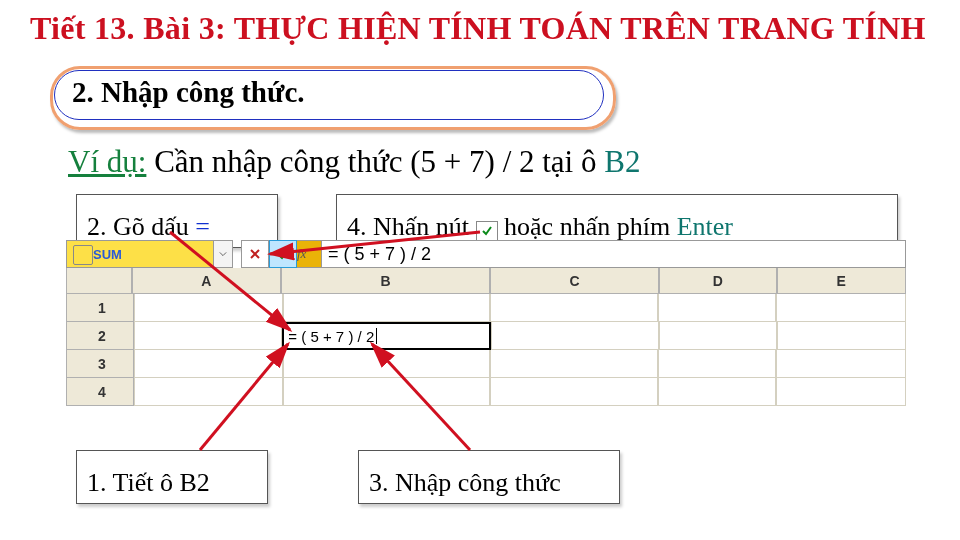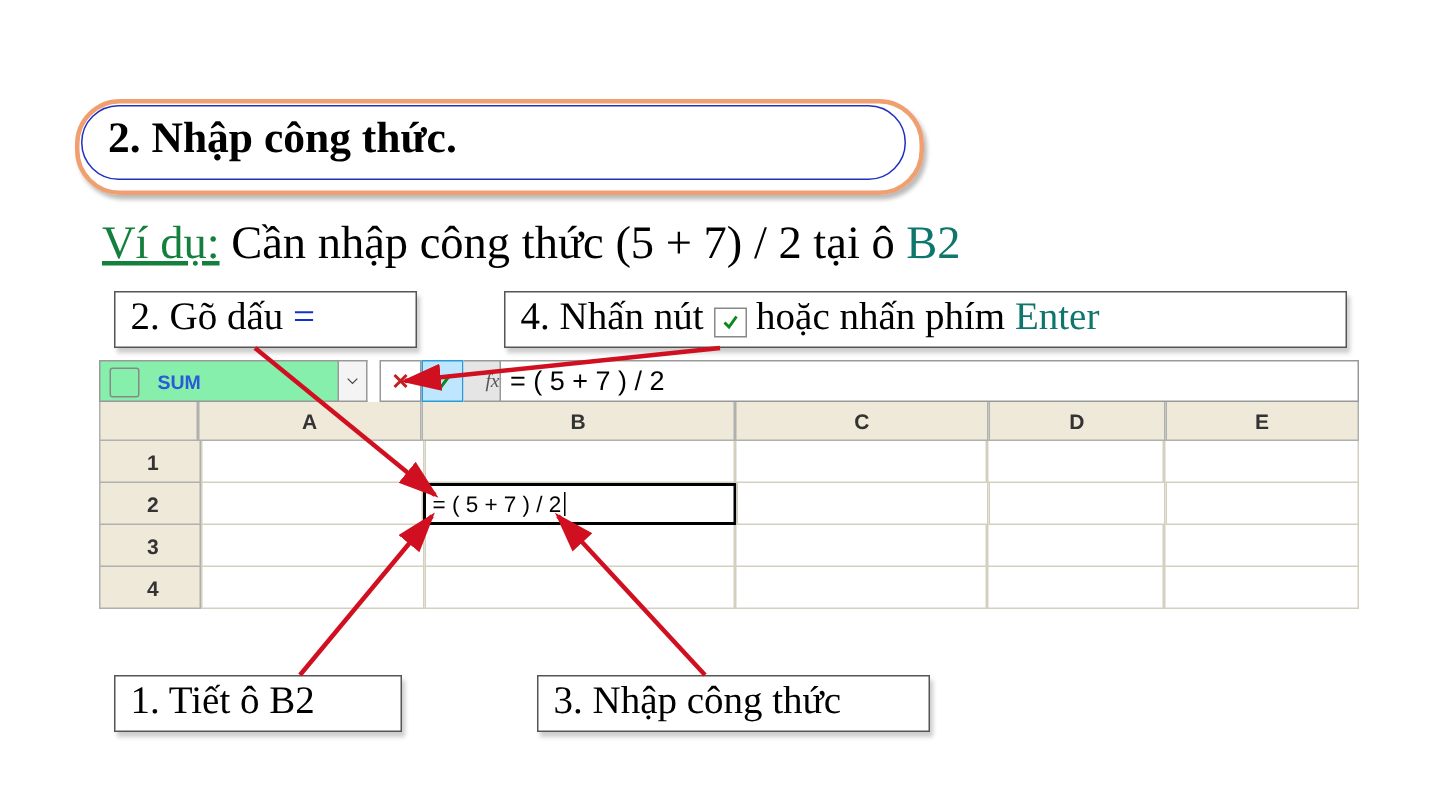--- a/index.html
+++ b/index.html
@@ -10,34 +10,34 @@
   
   .pill-outer{position:absolute;left:50px;top:66px;width:560px;height:58px;border:3px solid #f0a070;border-radius:30px;box-shadow:2px 3px 3px #bbb}
   .pill-inner{position:absolute;left:54px;top:70px;width:548px;height:48px;border:1px solid #2030c0;border-radius:26px}
   .pill-text{position:absolute;left:72px;top:76px;font-size:29px;font-weight:bold;color:#000}
 
   .example{position:absolute;left:68px;top:144px;font-size:31px;color:#000}
   .example .u{color:#15803d;text-decoration:underline}
   .red{color:#0f766e}
 
   
-  .cap{position:absolute;border:1px solid #555;background:#fff;font-size:26px;padding:1px 10px 5px;color:#000;box-shadow:2px 3px 3px #ccc}
+  .cap{position:absolute;border:1px solid #555;background:#fff;font-size:26px;padding:17px 10px 5px;color:#000;box-shadow:2px 3px 3px #ccc}
   .cap .blue{color:#1030d0}
 
   
   .xl{position:absolute;left:66px;top:240px;width:840px}
   .fxrow{height:28px;display:flex;align-items:stretch}
-  .namebox{width:120px;border:1px solid #999;background:#86efac;display:flex;align-items:center;font:bold 13px Arial;color:#2a5bd7;padding-left:38px;position:relative}
+  .namebox{width:120px;border:1px solid #999;background:#fde047;display:flex;align-items:center;font:bold 13px Arial;color:#2a5bd7;padding-left:26px;position:relative}
   .namebox .icon{position:absolute;left:6px;top:4px;width:18px;height:18px;border:1px solid #888;border-radius:2px}
   .drop{width:18px;border:1px solid #999;border-left:0;background:#f4f4f4;display:flex;align-items:center;justify-content:center}
   .drop svg{width:8px;height:8px}
   .gap{width:8px}
   .btn{width:26px;border:1px solid #999;background:#fff;display:flex;align-items:center;justify-content:center}
   .btn.hl{background:#bfe6ff;border-color:#2a9bd8}
-  .fxlabel{width:24px;border:1px solid #999;border-left:0;background:#e5e5e5;display:flex;align-items:center;justify-content:flex-end;font:italic 13px "Times New Roman";color:#555}
+  .fxlabel{width:24px;border:1px solid #999;border-left:0;background:#eab308;display:flex;align-items:center;justify-content:flex-start;font:italic 13px "Times New Roman";color:#555}
   .fxinput{flex:1;border:1px solid #999;border-left:0;background:#fff;display:flex;align-items:center;font:18px Arial;padding-left:6px}
 
   .headrow{display:flex;height:26px}
   .hd{border:1px solid #b0b0b0;border-top:0;background:#eee9d8;display:flex;align-items:center;justify-content:center;font:bold 14px Arial;color:#333}
   .cw0{width:64px}.cwA{width:148px}.cwB{width:208px}.cwC{width:168px}.cwD{width:116px}.cwE{width:128px}
 
   .row{display:flex;height:28px}
   .cell{border:1px solid #d4d0c0;border-top:0;background:#fff;display:flex;align-items:center;font:15px Arial;padding-left:4px;color:#000}
   .cell.rh{background:#eee9d8;justify-content:center;font-weight:bold;font-size:14px;color:#333;border-color:#b0b0b0}
   .cell.active{border:2px solid #000}
@@ -45,20 +45,21 @@
 
   
   .arrows{position:absolute;left:0;top:0;width:960px;height:540px;pointer-events:none}
 
   .tiny-check{display:inline-flex;width:20px;height:18px;border:1px solid #888;background:#fff;align-items:center;justify-content:center;vertical-align:-2px}
 </style>
 </head>
 <body>
 <div class="slide">
 
+<div class="title">Tiết 13. Bài 3: THỰC HIỆN TÍNH TOÁN TRÊN TRANG TÍNH</div>
 
 <div class="pill-outer"></div>
 <div class="pill-inner"></div>
 <div class="pill-text">2. Nhập công thức.</div>
 
 <div class="example">
   <span class="u">Ví dụ:</span><span> Cần nhập công thức  (5 + 7) / 2 tại ô </span><span class="red">B2</span>
 </div>
 
 <div class="cap" style="left:76px;top:194px;width:180px">

